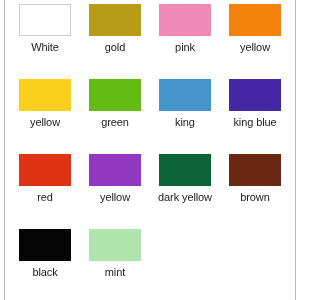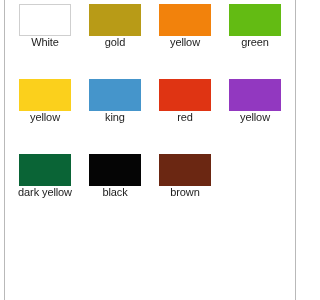--- a/index.html
+++ b/index.html
@@ -51,20 +51,21 @@
   .swatch {
     width: 52px;
     height: 32px;
     margin-top: 4px;
     box-sizing: border-box;
   }
   .swatch.bordered {
     border: 1px solid #cfcfcf;
   }
   .swatch-label {
+    margin-top: 5px;
     font-size: 11px;
     line-height: 13px;
     color: #1c1c1c;
     text-align: right;
     white-space: nowrap;
     letter-spacing: -0.1px;
   }
 </style>
 </head>
 <body>
@@ -77,50 +78,62 @@
   <div class="grid" id="swatch-grid">
       <div class="cell">
         <div class="swatch bordered" style="background: rgb(255, 255, 255);"></div>
         <div class="swatch-label">White</div>
       </div>
       <div class="cell">
         <div class="swatch" style="background: rgb(184, 155, 23);"></div>
         <div class="swatch-label">gold</div>
       </div>
       <div class="cell">
+        <div class="swatch" style="background: rgb(239, 139, 185);"></div>
+        <div class="swatch-label">pink</div>
+      </div>
+      <div class="cell">
         <div class="swatch" style="background: rgb(242, 130, 12);"></div>
+        <div class="swatch-label">yellow</div>
+      </div>
+      <div class="cell">
+        <div class="swatch" style="background: rgb(251, 208, 28);"></div>
         <div class="swatch-label">yellow</div>
       </div>
       <div class="cell">
         <div class="swatch" style="background: rgb(99, 187, 19);"></div>
         <div class="swatch-label">green</div>
       </div>
       <div class="cell">
-        <div class="swatch" style="background: rgb(251, 208, 28);"></div>
-        <div class="swatch-label">yellow</div>
+        <div class="swatch" style="background: rgb(69, 149, 203);"></div>
+        <div class="swatch-label">king</div>
       </div>
       <div class="cell">
-        <div class="swatch" style="background: rgb(69, 149, 203);"></div>
-        <div class="swatch-label">king</div>
+        <div class="swatch" style="background: rgb(69, 38, 165);"></div>
+        <div class="swatch-label">king blue</div>
       </div>
       <div class="cell">
         <div class="swatch" style="background: rgb(223, 52, 19);"></div>
         <div class="swatch-label">red</div>
       </div>
       <div class="cell">
         <div class="swatch" style="background: rgb(146, 56, 192);"></div>
         <div class="swatch-label">yellow</div>
       </div>
       <div class="cell">
         <div class="swatch" style="background: rgb(10, 100, 54);"></div>
         <div class="swatch-label">dark yellow</div>
       </div>
       <div class="cell">
+        <div class="swatch" style="background: rgb(107, 39, 18);"></div>
+        <div class="swatch-label">brown</div>
+      </div>
+      <div class="cell">
         <div class="swatch" style="background: rgb(5, 5, 5);"></div>
         <div class="swatch-label">black</div>
       </div>
       <div class="cell">
-        <div class="swatch" style="background: rgb(107, 39, 18);"></div>
-        <div class="swatch-label">brown</div>
+        <div class="swatch" style="background: rgb(175, 229, 172);"></div>
+        <div class="swatch-label">mint</div>
       </div>
     </div>
 
 </div>
 
 </body></html>

